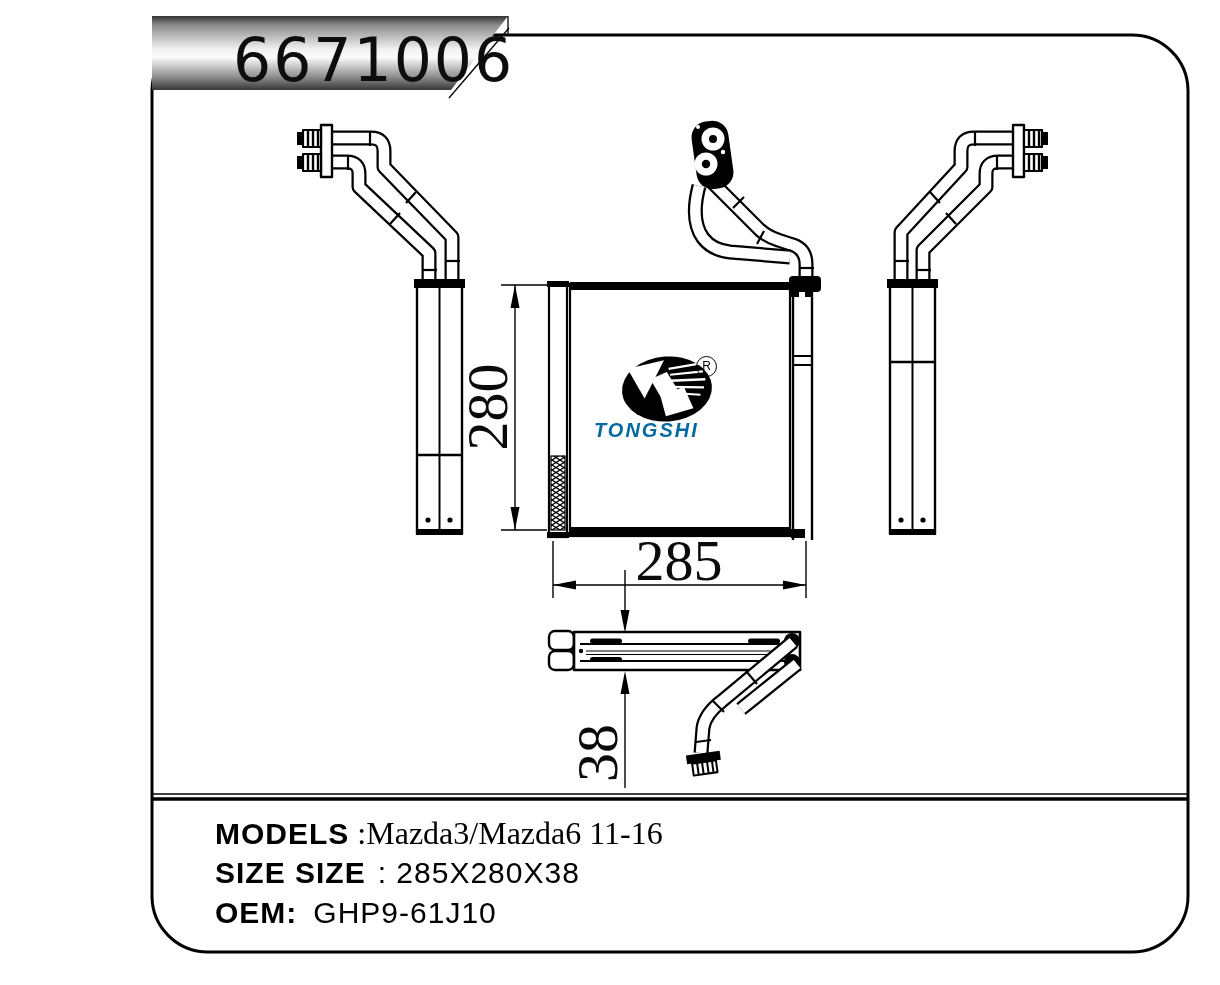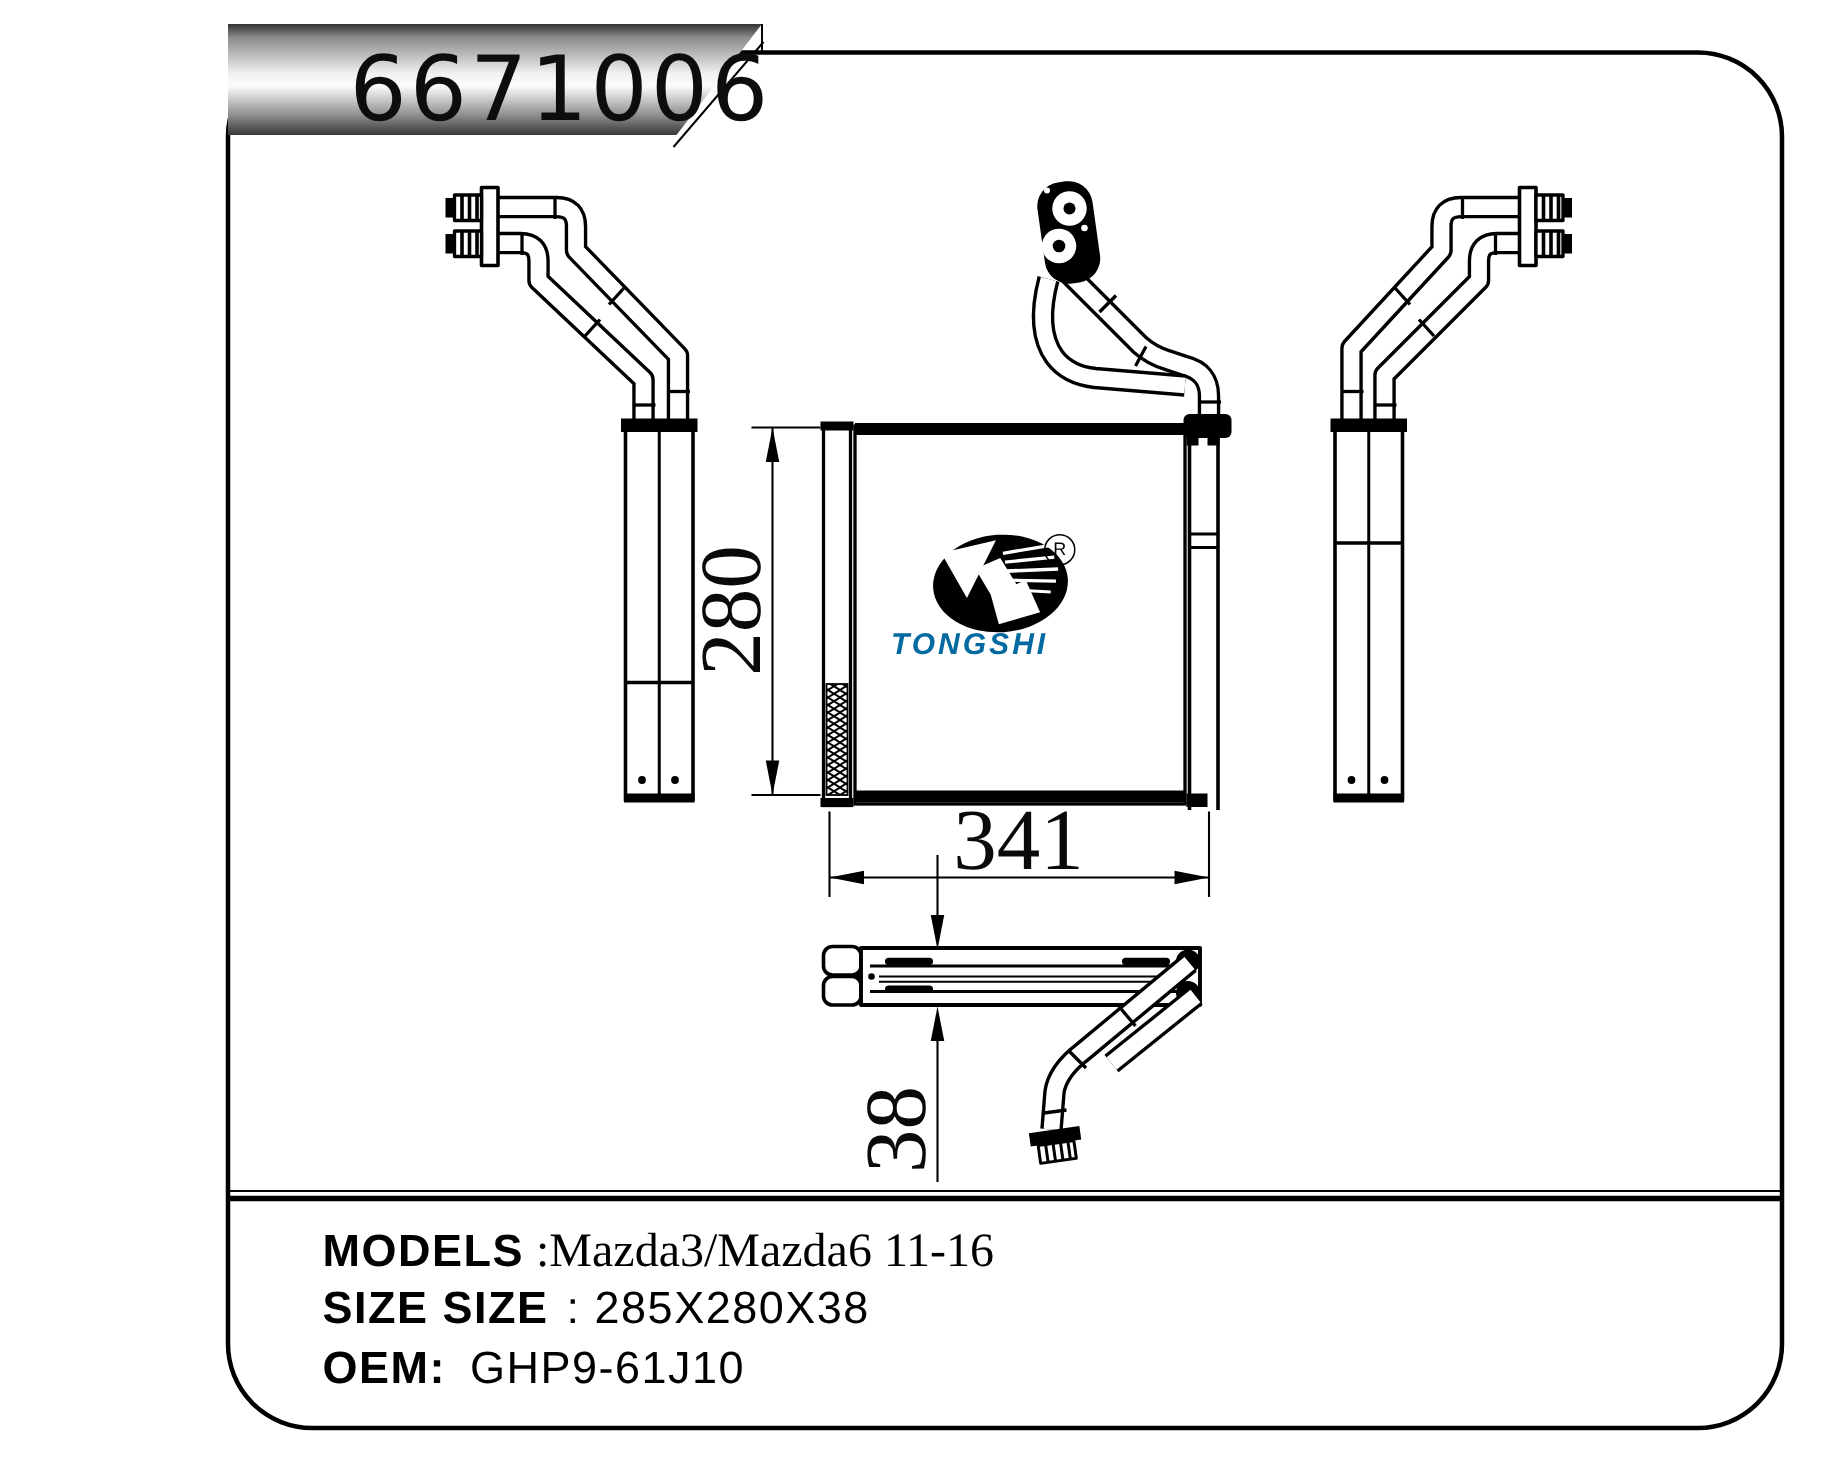--- a/index.html
+++ b/index.html
@@ -241,21 +241,21 @@
     <line x1="625" y1="570" x2="625" y2="612"></line>
     <polygon points="625,633 620.5,610 629.5,610" fill="#000" stroke="none"></polygon>
     <line x1="625" y1="692" x2="625" y2="788"></line>
     <polygon points="625,671 620.5,694 629.5,694" fill="#000" stroke="none"></polygon>
   </g>
 </svg>
 
 <div class="txt banner-text">6671006</div>
 
 <div class="txt dim dim-280">280</div>
-<div class="txt dim dim-285">341</div>
+<div class="txt dim dim-285">285</div>
 <div class="txt dim dim-38">38</div>
 
 <div class="reg-badge">R</div>
 <div class="logo-text">TONGSHI</div>
 
 <div class="spec-line spec-line1">
   <span class="spec-label">MODELS</span><span class="spec-serif">:Mazda3/Mazda6 11-16</span>
 </div>
 <div class="spec-line spec-line2">
   <span class="spec-label">SIZE SIZE</span><span class="spec-sans">: 285X280X38</span>

